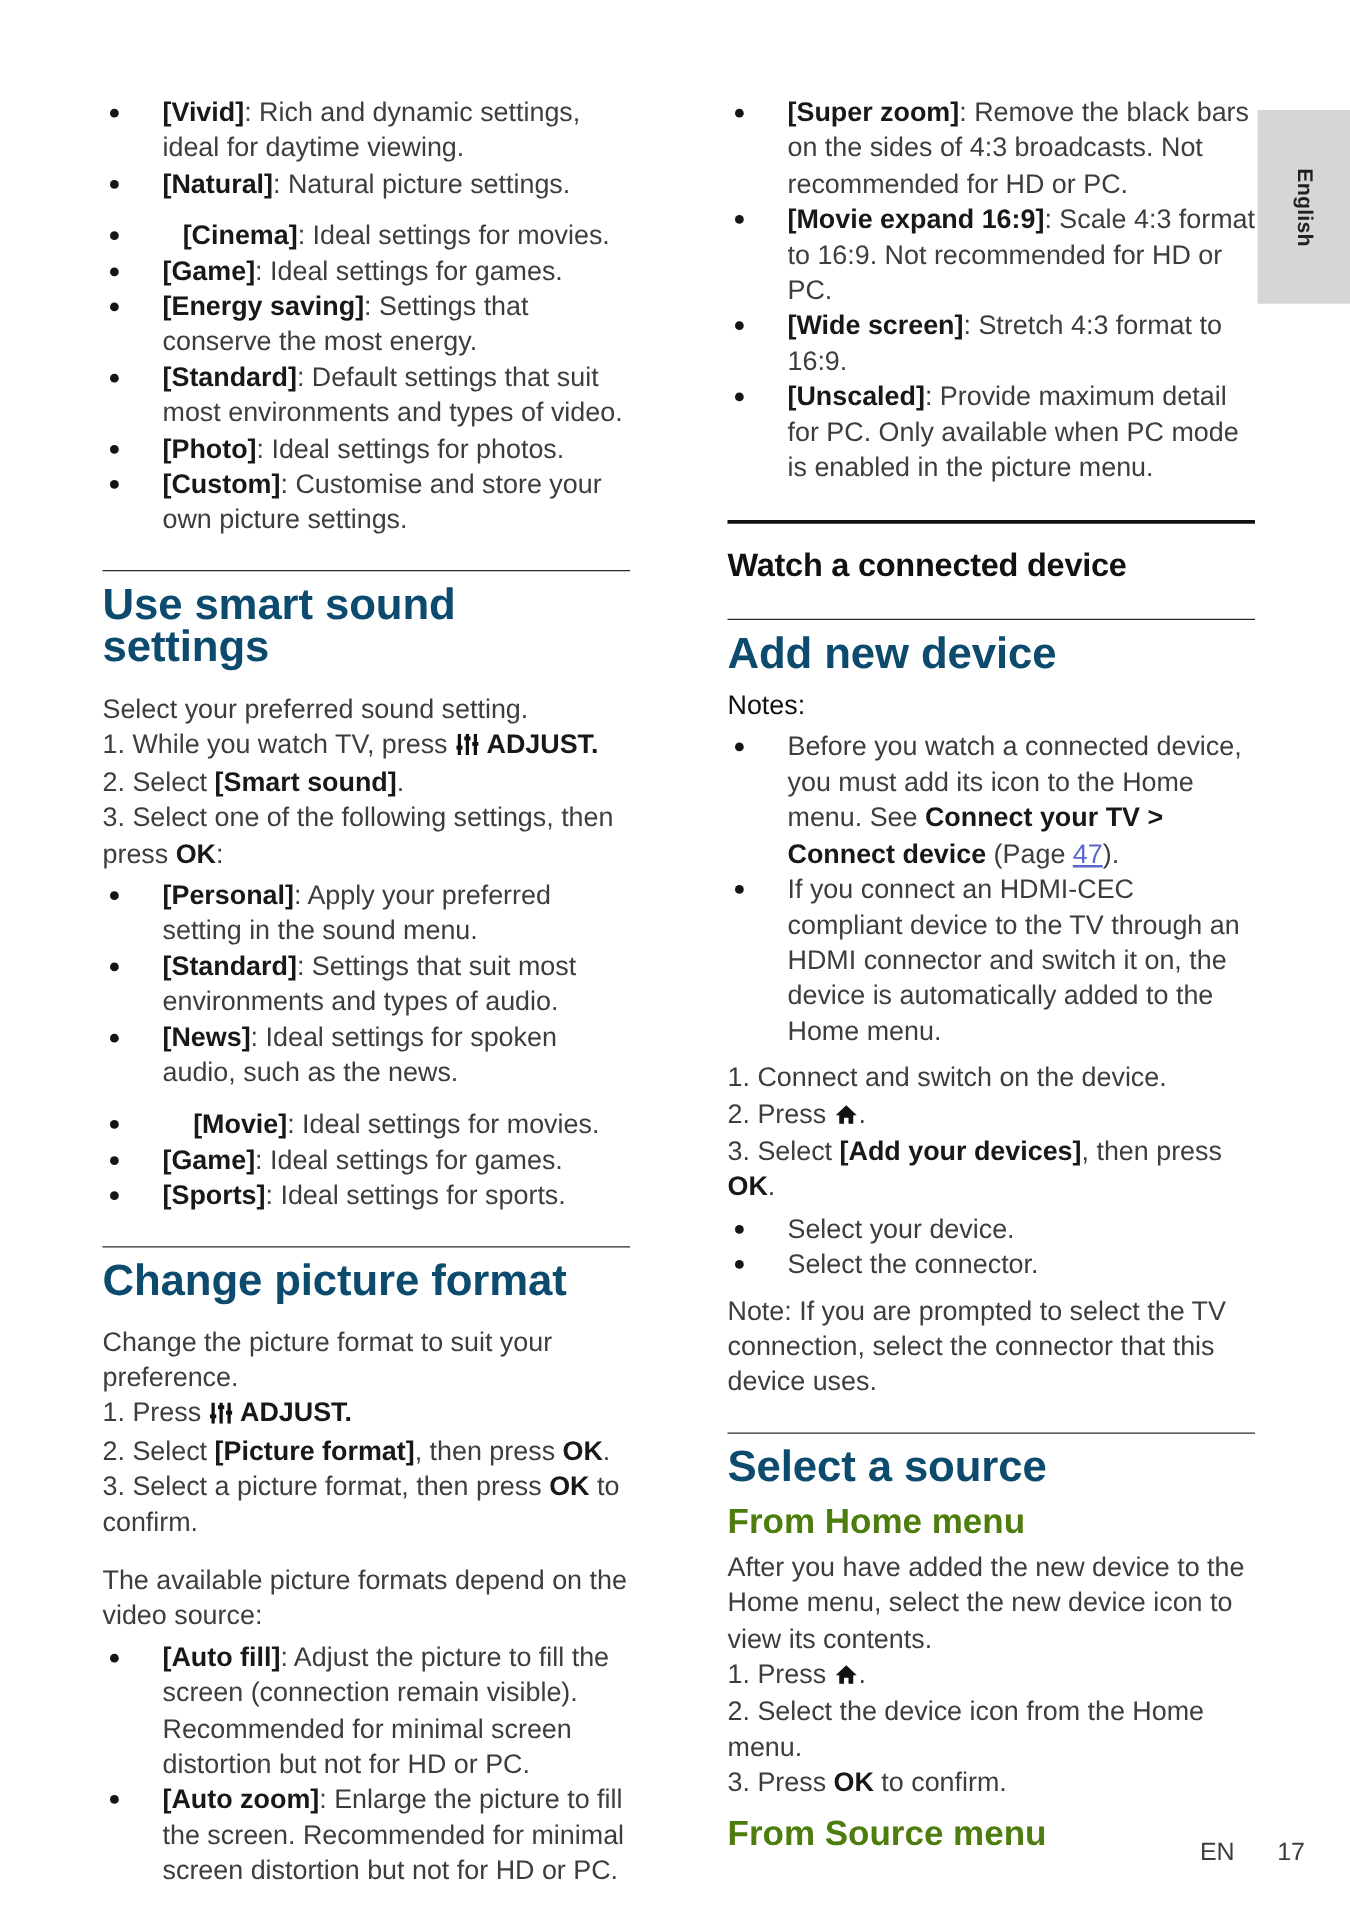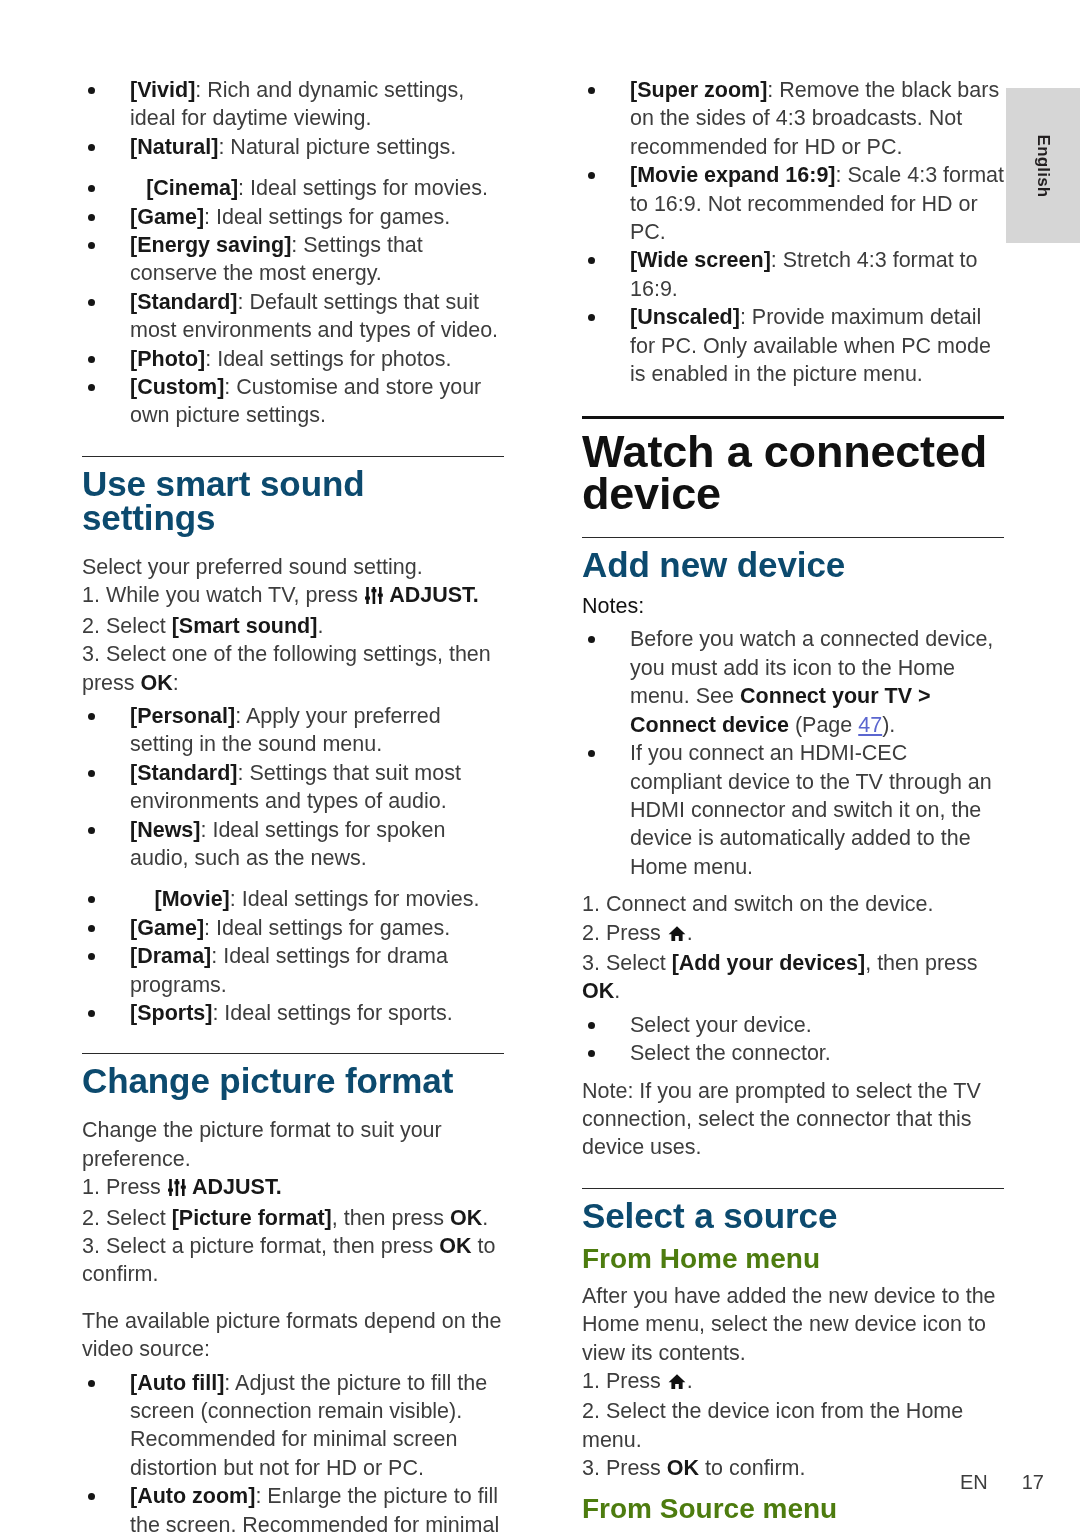--- a/index.html
+++ b/index.html
@@ -98,21 +98,21 @@
     margin: 0;
     height: 0;
   }
   .rule-sub {
     border-top: 1.6px solid #2a2a2a;
     margin: 0;
     height: 0;
   }
 
   h1.chapter {
-    font-size: 45px;
+    font-size: 26px;
     font-weight: bold;
     color: #111;
     margin: 12px 0 0 0;
     line-height: 42px;
     letter-spacing: -0.2px;
   }
   h2.section {
     font-size: 35px;
     font-weight: bold;
     color: #0c4a6e;
@@ -245,24 +245,20 @@
         <li class="sp">
           <span class="dot"></span>
           <b>[Movie]</b><span>: Ideal settings for movies.</span>
         </li>
         <li>
           <span class="dot"></span>
           <b>[Game]</b><span>: Ideal settings for games.</span>
         </li>
         <li>
           <span class="dot"></span>
-          <b>[Drama]</b><span>: Ideal settings for drama programs.</span>
-        </li>
-        <li>
-          <span class="dot"></span>
           <b>[Sports]</b><span>: Ideal settings for sports.</span>
         </li>
       </ul>
     </div>
 
     <div class="sect-wrap sp-sub">
       <div class="rule-sub"></div>
       <h2 class="section">Change picture format</h2>
 
       <p class="para gap"><span>Change the picture format to suit your preference.</span></p>

